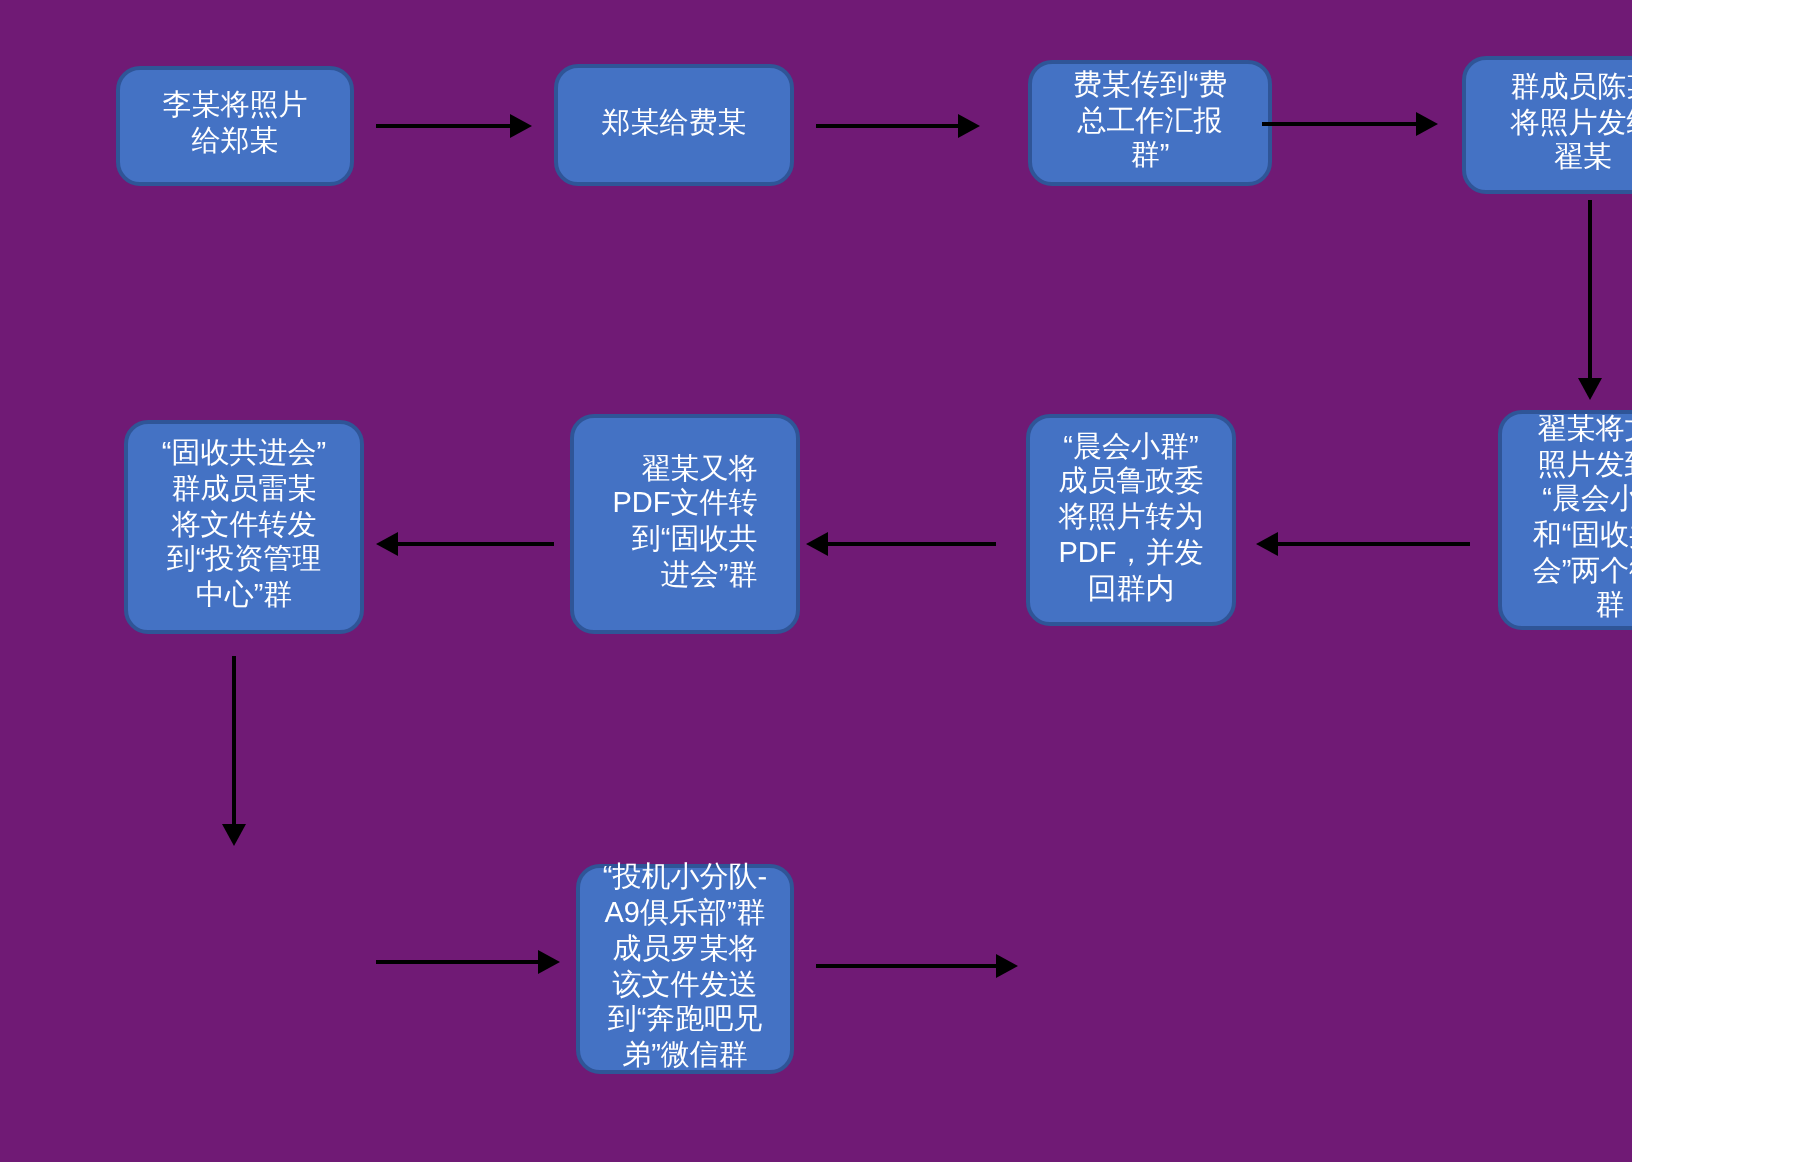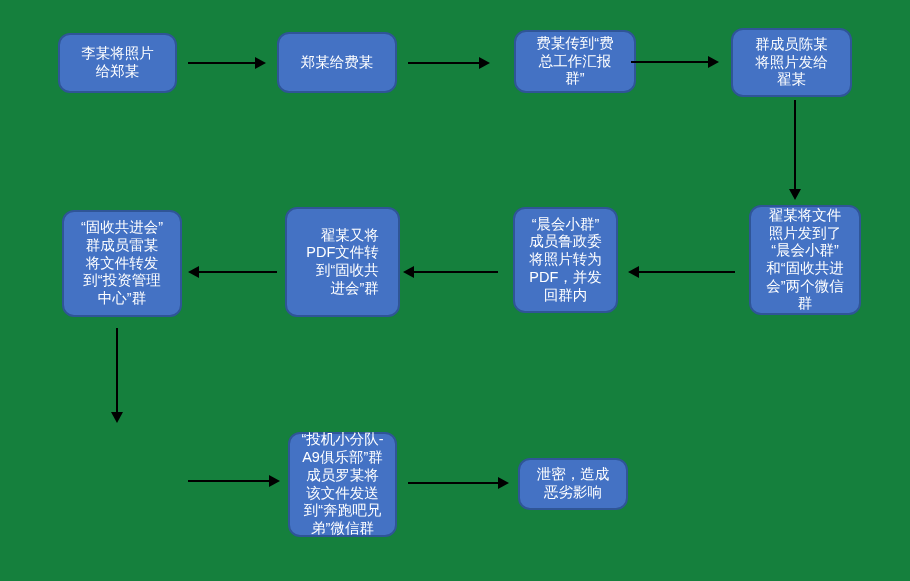--- a/index.html
+++ b/index.html
@@ -3,23 +3,23 @@
 <meta charset="utf-8">
 <style>
   html, body {
     margin: 0;
     padding: 0;
     background: #ffffff;
     font-family: "Liberation Sans", "DejaVu Sans", sans-serif;
   }
   .canvas {
     position: relative;
-    width: 910px;
+    width: 816px;
     height: 581px;
-    background: #15803d;
+    background: #701a75;
     overflow: hidden;
   }
   .node {
     position: absolute;
     box-sizing: border-box;
     background: #4472C4;
     border: 2px solid #2F5597;
     border-radius: 12px;
     color: #ffffff;
     font-size: 14.5px;
@@ -122,22 +122,20 @@
 将文件转发
 到“投资管理
 中心”群</div>
 
   <div class="node" id="n10">“投机小分队-
 A9俱乐部”群
 成员罗某将
 该文件发送
 到“奔跑吧兄
 弟”微信群</div>
-  <div class="node" id="n11">泄密，造成
-恶劣影响</div>
 
   <div class="arrow h right" id="a1">
     <span class="shaft"></span>
     <span class="head"></span>
   </div>
   <div class="arrow h right" id="a2">
     <span class="shaft"></span>
     <span class="head"></span>
   </div>
   <div class="arrow h right" id="a3">

